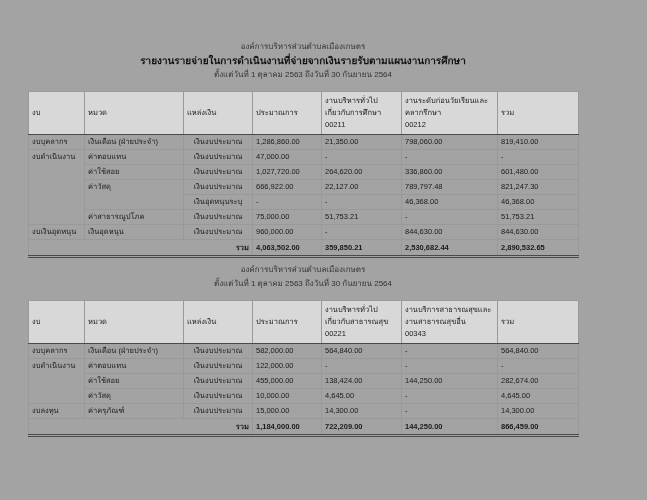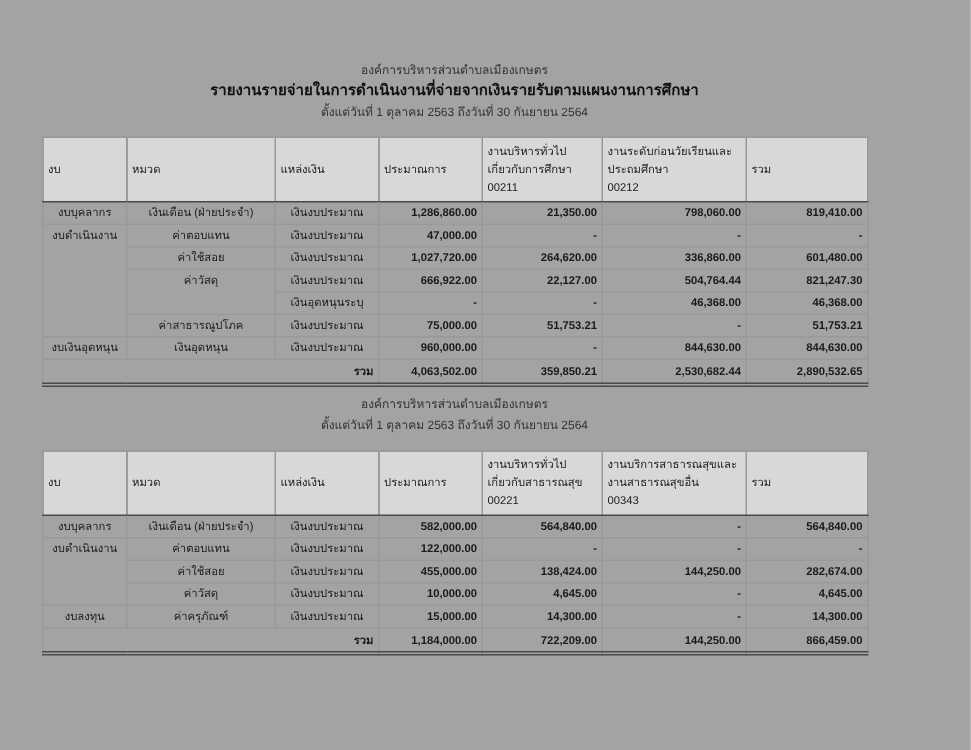--- a/index.html
+++ b/index.html
@@ -30,23 +30,23 @@
   .report-table th,.report-table td{
     border:1px solid var(--grid);
     padding:1px 3px;overflow:hidden;white-space:nowrap;
   }
   .report-table thead th{
     background:var(--header-bg);
     font-weight:normal;text-align:left;vertical-align:middle;
     height:40px;line-height:12px;border-bottom:1px solid var(--outer);
   }
   .report-table tbody td{height:12px;line-height:12px;}
-  .report-table .budget,.report-table .cat{text-align:center;vertical-align:top;}
+  .report-table .budget,.report-table .cat{text-align:left;vertical-align:top;}
   .report-table .src{text-align:center;}
-  .report-table .num{text-align:right;font-weight:bold;}
+  .report-table .num{}
   .report-table tfoot td{
     font-weight:bold;height:13px;line-height:13px;
     border-top:1px solid var(--outer);
   }
   .report-table .total-label{text-align:right;}
   .section-2{margin-top:5px;}
 </style>
 </head>
 <body>
 
@@ -75,21 +75,21 @@
             <th>หมวด</th>
             <th>แหล่งเงิน</th>
             <th>ประมาณการ</th>
             <th>
               <div>งานบริหารทั่วไป</div>
               <div>เกี่ยวกับการศึกษา</div>
               <div>00211</div>
             </th>
             <th>
               <div>งานระดับก่อนวัยเรียนและ</div>
-              <div>ประถมศึกษา</div>
+              <div>คลากรึกษา</div>
               <div>00212</div>
             </th>
             <th>รวม</th>
           </tr>
         </thead>
         <tbody>
             <tr>
               <td class="budget">งบบุคลากร</td>
               <td class="cat">เงินเดือน (ฝ่ายประจำ)</td>
               <td class="src">เงินงบประมาณ</td>
@@ -113,21 +113,21 @@
               <td class="num">1,027,720.00</td>
               <td class="num">264,620.00</td>
               <td class="num">336,860.00</td>
               <td class="num">601,480.00</td>
             </tr>
             <tr>
               <td class="cat" rowspan="2">ค่าวัสดุ</td>
               <td class="src">เงินงบประมาณ</td>
               <td class="num">666,922.00</td>
               <td class="num">22,127.00</td>
-              <td class="num">504,764.44</td>
+              <td class="num">789,797.48</td>
               <td class="num">821,247.30</td>
             </tr>
             <tr>
               <td class="src">เงินอุดหนุนระบุ</td>
               <td class="num">-</td>
               <td class="num">-</td>
               <td class="num">46,368.00</td>
               <td class="num">46,368.00</td>
             </tr>
             <tr>

